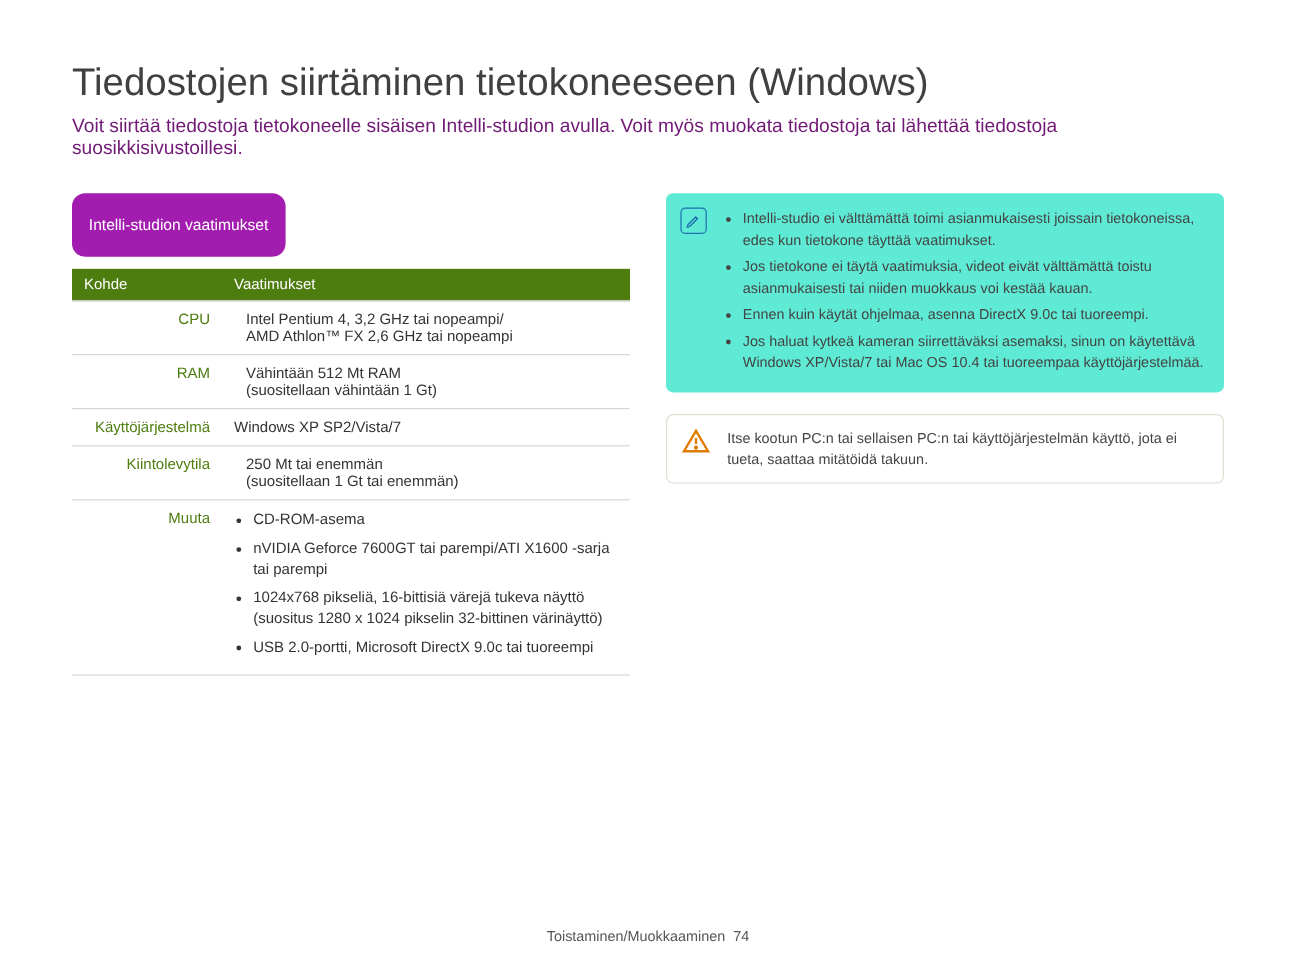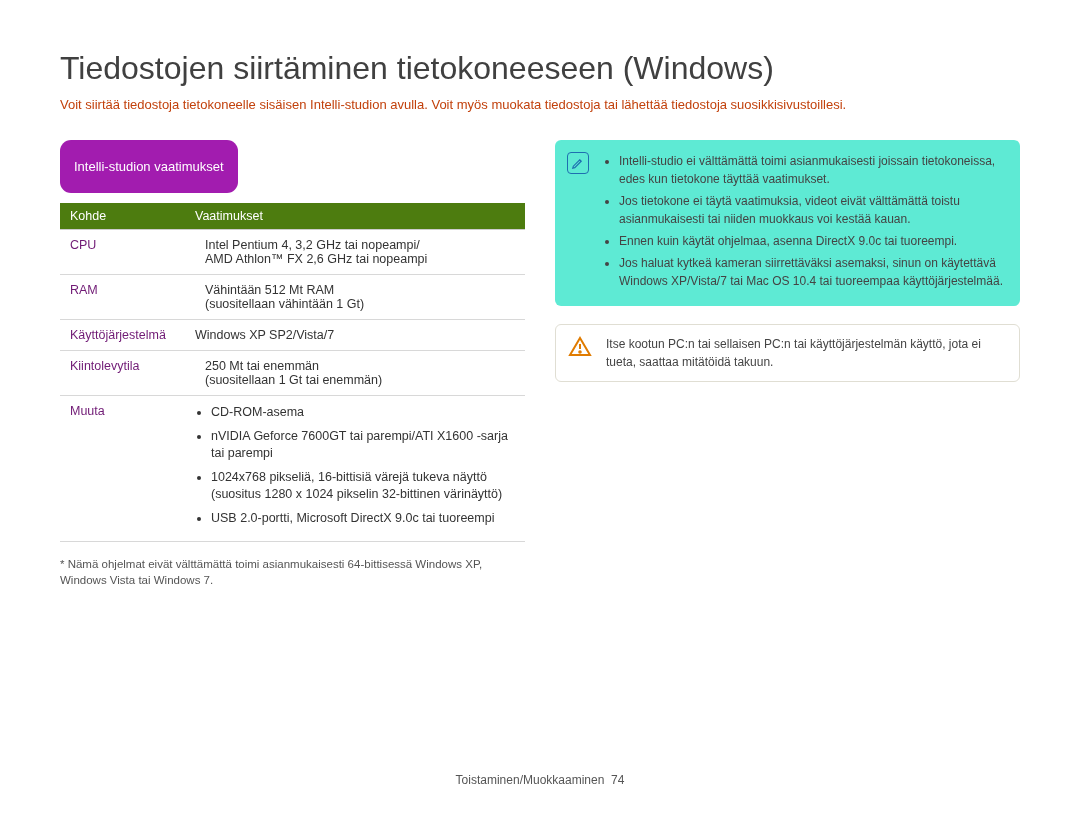--- a/index.html
+++ b/index.html
@@ -12,22 +12,22 @@
     position: relative;
     padding: 50px 60px 40px 60px;
   }
   h1 {
     color: #404040;
     font-weight: 300;
     font-size: 32px;
     margin-bottom: 10px;
   }
   .intro {
-    font-size: 13px;
-    color: #c2410c;
+    font-size: 16px;
+    color: #701a75;
     margin-bottom: 28px;
   }
   .columns {
     display: flex;
     gap: 30px;
   }
   .left { flex: 1 1 50%; }
   .right { flex: 1 1 50%; }
 
   .section-pill {
@@ -53,22 +53,23 @@
     padding: 6px 10px;
     border-bottom: 1px solid #ccc;
   }
   table.req td {
     padding: 8px 10px;
     vertical-align: top;
     border-bottom: 1px solid #d8d8d8;
     color: #333;
   }
   table.req td:first-child {
-    color: #701a75;
+    color: #4d7c0f;
     width: 125px;
+    text-align: right;
   }
   .val-lines span { display: block; margin-left: 10px; }
   .muuta-list {
     list-style: disc;
     padding-left: 16px;
   }
   .muuta-list li {
     margin-bottom: 6px;
     line-height: 1.4;
   }
@@ -184,21 +185,20 @@
             <ul class="muuta-list">
               <li>CD-ROM-asema</li>
               <li>nVIDIA Geforce 7600GT tai parempi/ATI X1600 -sarja tai parempi</li>
               <li>1024x768 pikseliä, 16-bittisiä värejä tukeva näyttö (suositus 1280 x 1024 pikselin 32-bittinen värinäyttö)</li>
               <li>USB 2.0-portti, Microsoft DirectX 9.0c tai tuoreempi</li>
             </ul>
           </td>
         </tr>
       </tbody>
     </table>
-    <p class="footnote">* Nämä ohjelmat eivät välttämättä toimi asianmukaisesti 64-bittisessä Windows XP, Windows Vista tai Windows 7.</p>
   </div>
 
   <div class="right">
     <div class="note-box">
       <span class="note-icon">
         <svg width="14" height="14" viewBox="0 0 24 24" fill="none" stroke="#1e6fb0" stroke-width="2">
           <path d="M3 21l3.5-1 11-11-2.5-2.5-11 11L3 21z"></path>
           <path d="M14.5 6.5l2.5 2.5"></path>
         </svg>
       </span>

